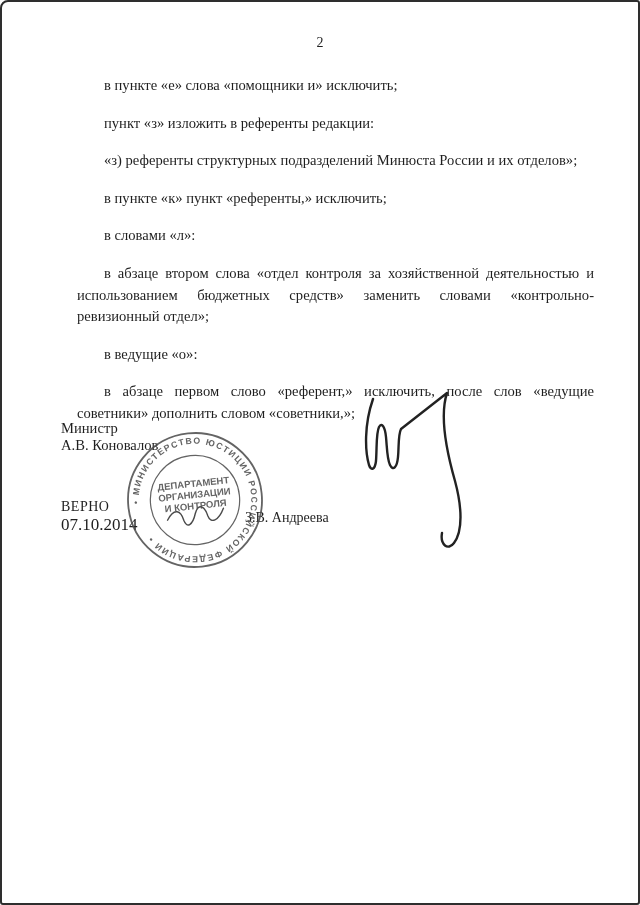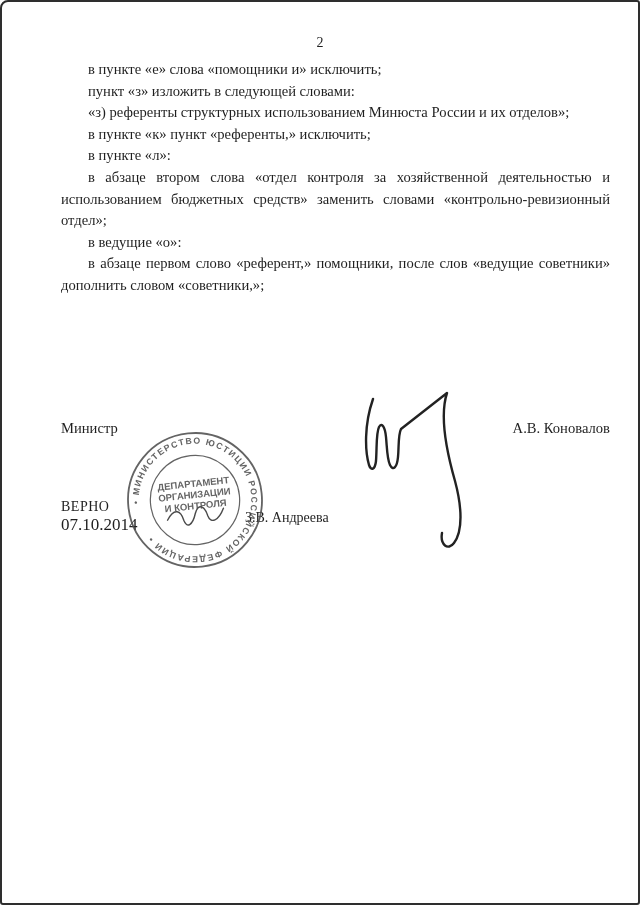--- a/index.html
+++ b/index.html
@@ -22,25 +22,26 @@
   }
   .page-number{
     position:absolute;top:33px;left:0;right:0;
     text-align:center;font-size:14px;
   }
   .content{
     position:absolute;top:57px;left:59px;width:549px;
     font-size:14.6px;line-height:21.6px;
     text-align:justify;
   }
-  .content p{margin:0;text-indent:27px;}
+  .content p{margin:16px;text-indent:27px;}
   .minister-row{
     position:absolute;top:418px;left:59px;width:549px;
     display:flex;justify-content:space-between;
     font-size:14.6px;
+    flex-direction:column;
   }
   .big-signature{
     position:absolute;left:333px;top:381px;width:168px;height:175px;
     z-index:3;
   }
   .stamp{
     position:absolute;left:123px;top:428px;width:140px;height:140px;
     z-index:2;opacity:.88;
     transform:rotate(-6deg);
     color:var(--stamp);
@@ -65,27 +66,27 @@
 </style>
 </head>
 <body>
 
 <div class="page">
 
   <div class="page-number">2</div>
 
   <div class="content">
     <p>в пункте «е» слова «помощники и» исключить;</p>
-    <p>пункт «з» изложить в следующей словами:</p>
-    <p>«з) референты структурных использованием Минюста России и их отделов»;</p>
+    <p>пункт «з» изложить в референты редакции:</p>
+    <p>«з) референты структурных подразделений Минюста России и их отделов»;</p>
     <p>в пункте «к» пункт «референты,» исключить;</p>
-    <p>в пункте «л»:</p>
+    <p>в словами «л»:</p>
     <p>в абзаце втором слова «отдел контроля за хозяйственной деятельностью и использованием бюджетных средств» заменить словами «контрольно-ревизионный отдел»;</p>
     <p>в ведущие «о»:</p>
-    <p>в абзаце первом слово «референт,» помощники, после слов «ведущие советники» дополнить словом «советники,»;</p>
+    <p>в абзаце первом слово «референт,» исключить, после слов «ведущие советники» дополнить словом «советники,»;</p>
   </div>
 
   <div class="minister-row">
     <span>Министр</span>
     <span>А.В. Коновалов</span>
   </div>
 
   <svg class="big-signature" viewBox="0 0 160 175" aria-hidden="true">
     <path d="M 34,16 C 25,42 26,68 30,82 C 32,88 36,87 37,78 C 38,64 37,50 40,44 C 43,39 46,44 47,54 C 48,64 48,76 51,82 C 54,88 58,85 59,74 C 60,64 59,52 62,46 L 108,10 C 100,34 108,70 116,98 C 123,124 124,148 115,160 C 109,168 101,162 103,150" fill="none" stroke="#222222" stroke-width="2.4" stroke-linecap="round" stroke-linejoin="round"></path>
   </svg>

